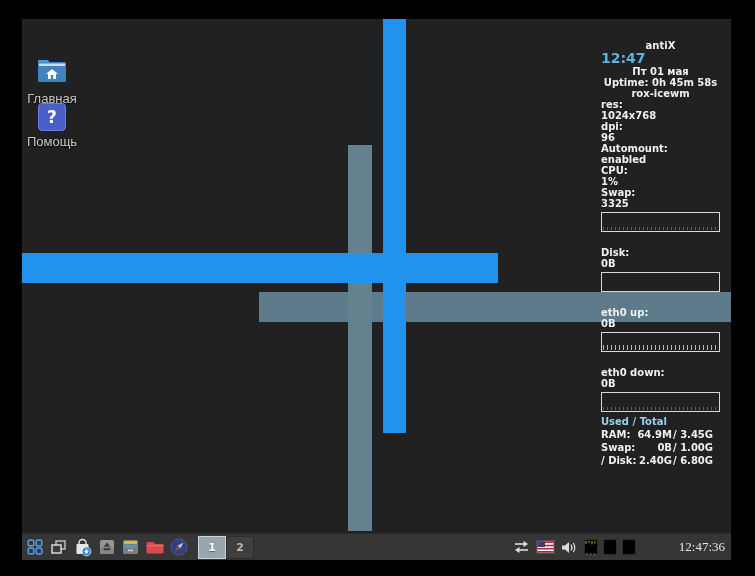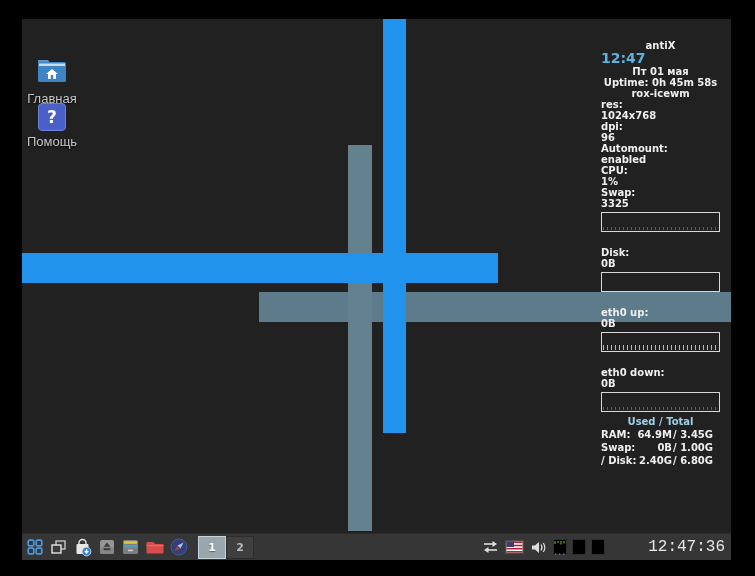--- a/index.html
+++ b/index.html
@@ -34,40 +34,40 @@
   .c-center { text-align:center; }
   .c-clock  { font-size:14px; line-height:15px; color:#5cb3dd; font-weight:bold; }
   .c-row    { display:flex; justify-content:space-between; line-height:11px;flex-direction:column; }
   .c-box    { margin-top:3px; margin-bottom:3px; height:20px; border:1px solid #d8d8d8;
               position:relative; background:transparent; }
   .c-box .ticks { position:absolute; left:1px; right:1px; bottom:1px; height:5px;
               background:repeating-linear-gradient(90deg,#8ec6e2 0 1px,transparent 1px 4px); }
   .c-box .ticks-faint { position:absolute; left:1px; right:1px; bottom:1px; height:3px; opacity:.45;
               background:repeating-linear-gradient(90deg,#9ab2c0 0 1px,transparent 1px 4px); }
   .c-sec { margin-top:15px; }
-  .c-used-total { text-align:center; color:#9ccfe8; line-height:13px; margin-top:2px; }
+  .c-used-total { text-align:left; color:#9ccfe8; line-height:13px; margin-top:2px; }
   .c-urow { display:flex; line-height:13px; }
   .c-urow .u-used  { flex:1; text-align:right; }
   .c-urow .u-total { width:48px; text-align:left; padding-left:1px; }
 
   
   .taskbar { position:absolute; left:0; bottom:0; width:100%; height:27px;
              background:#363636; border-top:1px solid #2a2a2a;
              display:flex; align-items:center; padding:0 3px; gap:5px; }
   .tb-icon { width:19px; height:20px; display:flex; align-items:center; justify-content:center; }
   .workspaces { display:flex; margin-left:5px; }
   .ws { width:28px; height:23px; line-height:22px; text-align:center;
         font-size:11px; font-weight:bold; color:#b9b9b9;
         background:#3f3f3f; border:1px solid #2d2d2d; }
   .ws.active { background:#9aa6ae; border:1px solid #c9d3d9; color:#fff;
                text-shadow:0 1px 1px #566; }
   .tray { margin-left:auto; display:flex; align-items:center; gap:5px; }
   .mon-box { width:14px; height:16px; background:#000; border:1px solid #2e2e2e; }
-  .tb-clock { font-size:16px; color:#e6e6e6; padding:0 3px 0 2px;
-              font-family:Liberation Mono, monospace;margin-left:36px; }
+  .tb-clock { font-size:13px; color:#e6e6e6; padding:0 3px 0 2px;
+              font-family:Liberation Serif, serif;margin-left:36px; }
 </style>
 </head>
 <body>
 
 <div class="desktop">
 
   <div class="stripe stripe-slate-h"></div>
   <div class="stripe stripe-slate-v"></div>
   <div class="stripe stripe-blue-h"></div>
   <div class="stripe stripe-blue-v"></div>

